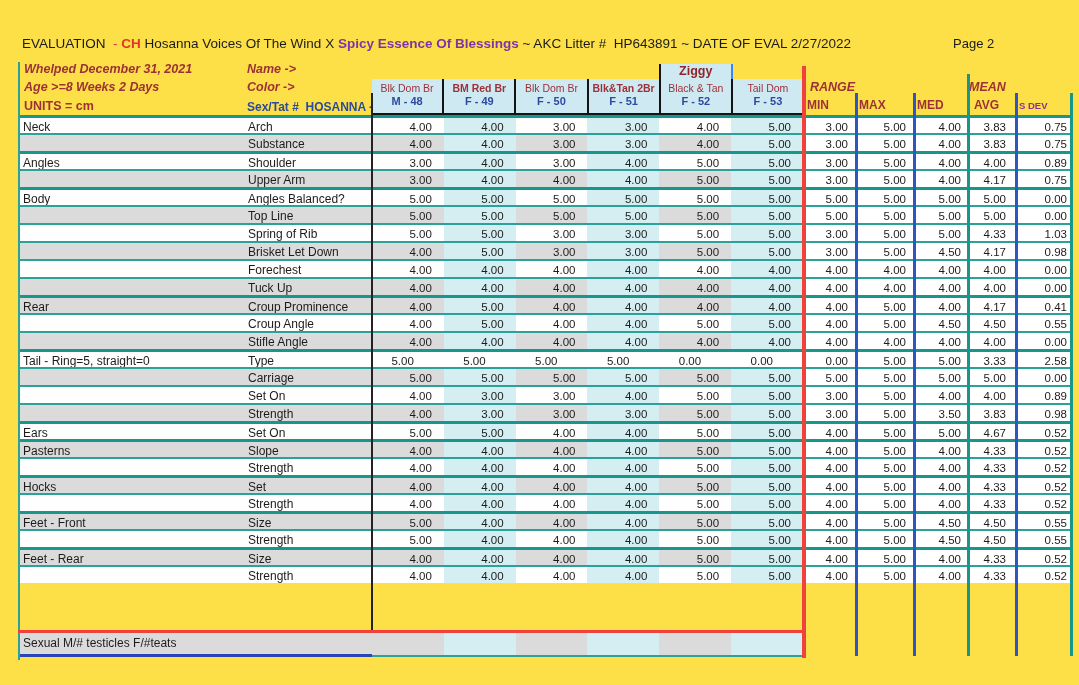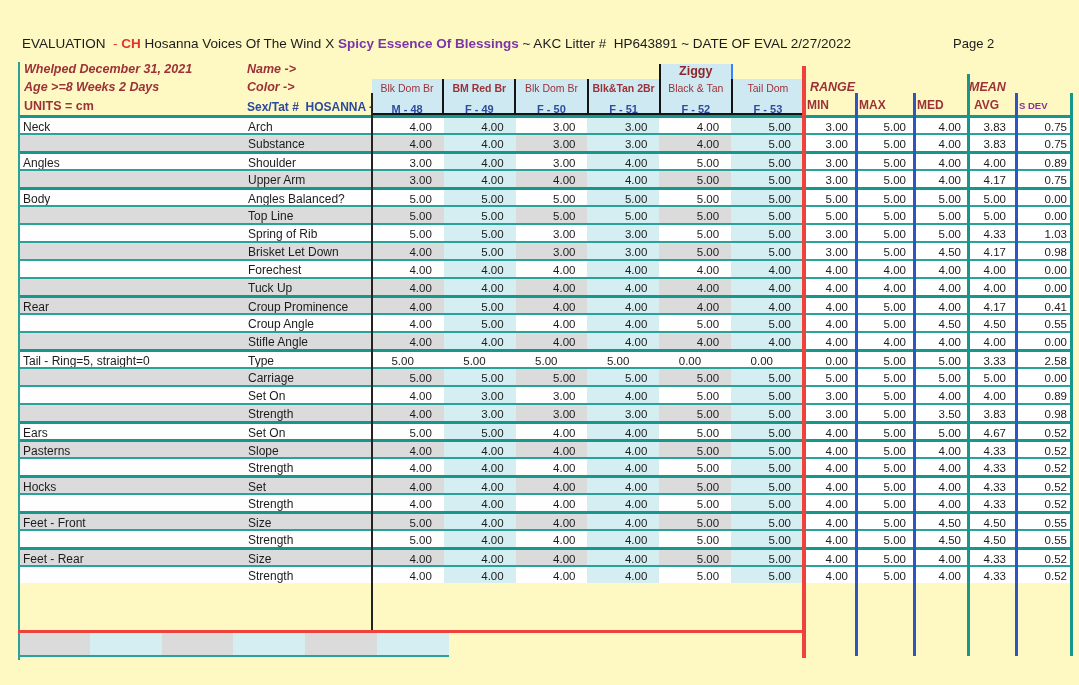--- a/index.html
+++ b/index.html
@@ -1,38 +1,38 @@
 <!DOCTYPE html>
 <html><head>
 <meta charset="utf-8">
 <style>
   html,body{margin:0;padding:0;}
   body{width:1079px;height:685px;background:#ffffff;font-family:"Liberation Sans",sans-serif;}
-  .page{position:relative;width:1079px;height:685px;background:#fef9c3;overflow:hidden;}
+  .page{position:relative;width:1079px;height:685px;background:#fde047;overflow:hidden;}
   .abs{position:absolute;}
 
   
   .title{left:22px;top:36px;font-size:13.5px;color:#1b1b1b;white-space:pre;}
   .t-red{color:#e8302c;}
   .t-ch{color:#e8302c;font-weight:bold;}
   .t-dam{color:#7c35a8;font-weight:bold;}
   .t-page{left:953px;top:36px;font-size:13px;color:#1b1b1b;}
 
   
   .maroon-it{color:#9c3137;font-weight:bold;font-style:italic;font-size:12.5px;white-space:pre;}
   .maroon{color:#9c3137;font-weight:bold;font-size:12.5px;white-space:pre;}
   .navy{color:#2c4a9e;font-weight:bold;font-size:12px;white-space:pre;}
 
   
   .hcells{left:372px;top:79px;width:431px;height:36px;display:flex;background:#cfe9f3;border-bottom:2px solid #141414;box-sizing:border-box;}
   .hcell{flex:1;text-align:center;box-sizing:border-box;overflow:visible;position:relative;}
   .hcell + .hcell{border-left:2px solid #141414;}
   .cname{font-size:10.5px;color:#9c3137;margin-top:3px;white-space:nowrap;}
   .cname.b{font-weight:bold;}
-  .cid{font-size:11px;color:#2c4a9e;font-weight:bold;margin-top:9px;}
+  .cid{font-size:11px;color:#2c4a9e;font-weight:bold;margin-top:1px;}
   .nick{position:absolute;top:-15px;left:-2px;right:-2px;height:15px;background:#cfe9f3;
         border-left:2px solid #141414;border-right:2px solid #3b82f6;box-sizing:border-box;
         color:#8f2626;font-weight:bold;font-size:12.5px;text-align:center;line-height:14px;}
 
   
   .shead{font-size:12.5px;color:#9c3137;font-weight:bold;font-style:italic;text-align:left;}
   .slab{font-size:12px;color:#9c3137;font-weight:bold;}
   .sdev-lab{font-size:9.5px;color:#8f2d93;font-weight:bold;}
 
   
@@ -498,20 +498,21 @@
         <div class="cell cv cyan">5.00</div>
         <div class="cell st st0">4.00</div>
         <div class="cell st st1">5.00</div>
         <div class="cell st st2">4.00</div>
         <div class="cell st st3">4.33</div>
         <div class="cell st st4">0.52</div>
       </div>
     </div>
 
   <div class="abs frow" id="frow">
+    <div class="flabel">Sexual M/# testicles F/#teats</div>
   <div class="fcell g"></div>
       <div class="fcell cyan"></div>
       <div class="fcell g"></div>
       <div class="fcell cyan"></div>
       <div class="fcell g"></div>
       <div class="fcell cyan"></div>
     </div>
 
   <div class="vline" style="left:18px;top:62px;width:2px;height:598px;background:#2aa199;"></div>
   <div class="vline" style="left:371px;top:93px;width:2px;height:537px;background:#232323;"></div>

